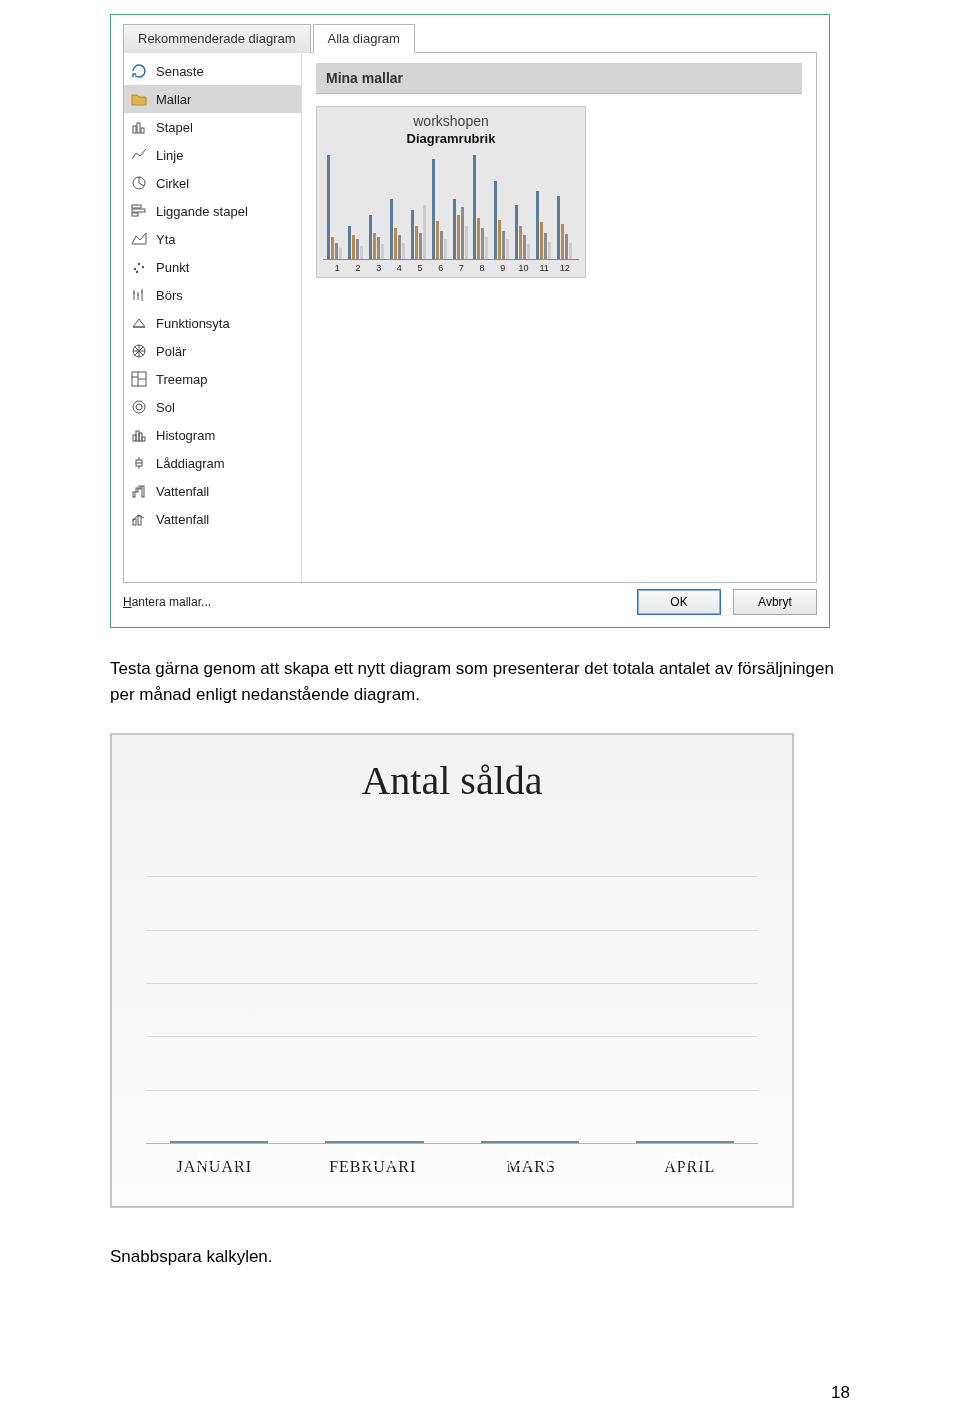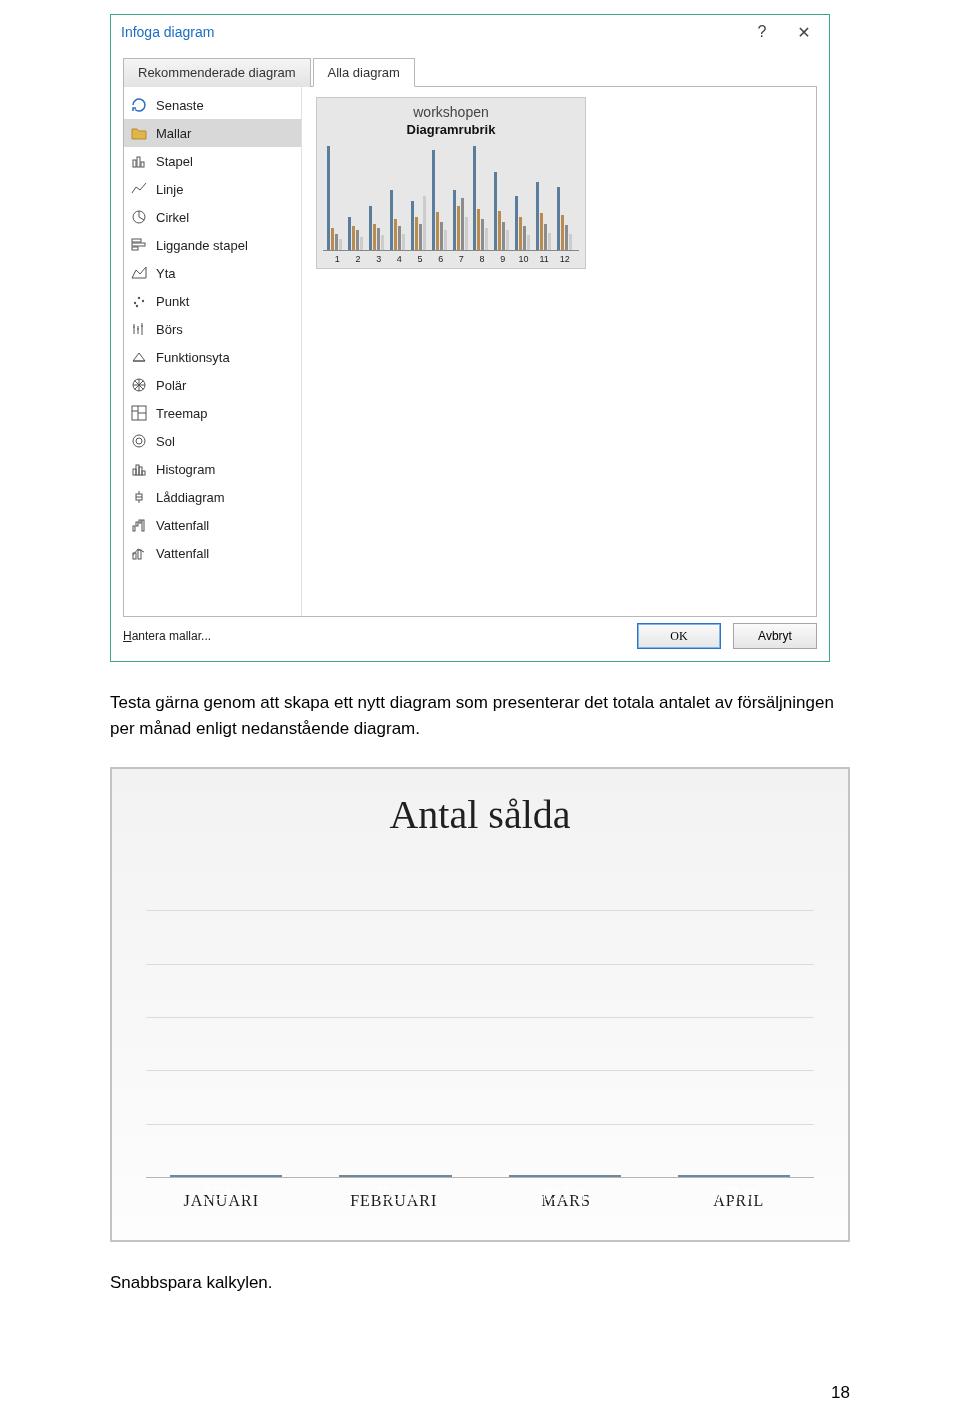--- a/index.html
+++ b/index.html
@@ -182,38 +182,37 @@
     display: flex;
     align-items: center;
     justify-content: center;
     border: 1px solid #a6a6a6;
     margin-left: 12px;
     background: linear-gradient(#fafafa,#e6e6e6);
   }
   .dlg-btn.primary {
     border: 1px solid #2a75c8;
     box-shadow: 0 0 0 1px #7fb6e8 inset;
-    font-family: Liberation Serif, serif;
   }
 
   
   .bodytext {
     font-size: 17px;
     line-height: 1.5;
     margin: 18px 0 26px 0;
     color: #000;
   }
 
   
   .chartbox {
-    width: 740px;
+    width: 684px;
     border: 2px solid #c4c4c4;
     background: linear-gradient(#f2f2f2,#fdfdfd);
     padding: 22px 34px 30px 34px;
-    margin-bottom: 28px;
+    margin-bottom: 36px;
     font-family: Georgia, "Times New Roman", serif;
   }
   .chart-title {
     text-align: center;
     font-size: 40px;
     font-family: Georgia, serif;
     color: #1f1f1f;
     margin-bottom: 20px;
   }
   .plot-area {
@@ -271,25 +270,20 @@
     position: absolute;
     bottom: 25px;
     right: 110px;
     font-size: 17px;
   }
 </style>
 </head>
 <body>
 
 <div class="dialog">
-  <div class="dlg-titlebar">
-    <div class="dlg-title">Infoga diagram</div>
-    <div class="tbar-btn">?</div>
-    <div class="tbar-btn">✕</div>
-  </div>
   <div class="dlg-body">
     <div class="tabs">
       <div class="tab inactive">Rekommenderade diagram</div>
       <div class="tab active">Alla diagram</div>
     </div>
     <div class="content-split">
       <div class="ct-list" id="ct-list">
           <div class="ct-item">
             <span class="ct-icon">
               <svg viewBox="0 0 16 16">
@@ -444,20 +438,21 @@
               <svg viewBox="0 0 16 16">
                 <rect x="2" y="8" width="3" height="6" fill="none" stroke="#555"></rect>
                 <rect x="7" y="5" width="3" height="9" fill="none" stroke="#555"></rect>
                 <polyline points="2,10 7,4 13,7" fill="none" stroke="#555"></polyline>
               </svg>
             </span>
             <span>Vattenfall</span>
           </div>
         </div>
       <div class="ct-right">
+        <div class="tpl-heading-bar">Mina mallar</div>
         <div class="tpl-thumb">
           <div class="tpl-caption">workshopen</div>
           <div class="tpl-charttitle">Diagramrubrik</div>
           <div class="tpl-plot" id="tpl-plot">
               <div class="tpl-group">
                 <div class="tpl-bar b1" style="height: 95%;"></div>
                 <div class="tpl-bar b2" style="height: 20%;"></div>
                 <div class="tpl-bar b3" style="height: 15%;"></div>
                 <div class="tpl-bar b4" style="height: 10%;"></div>
               </div>

